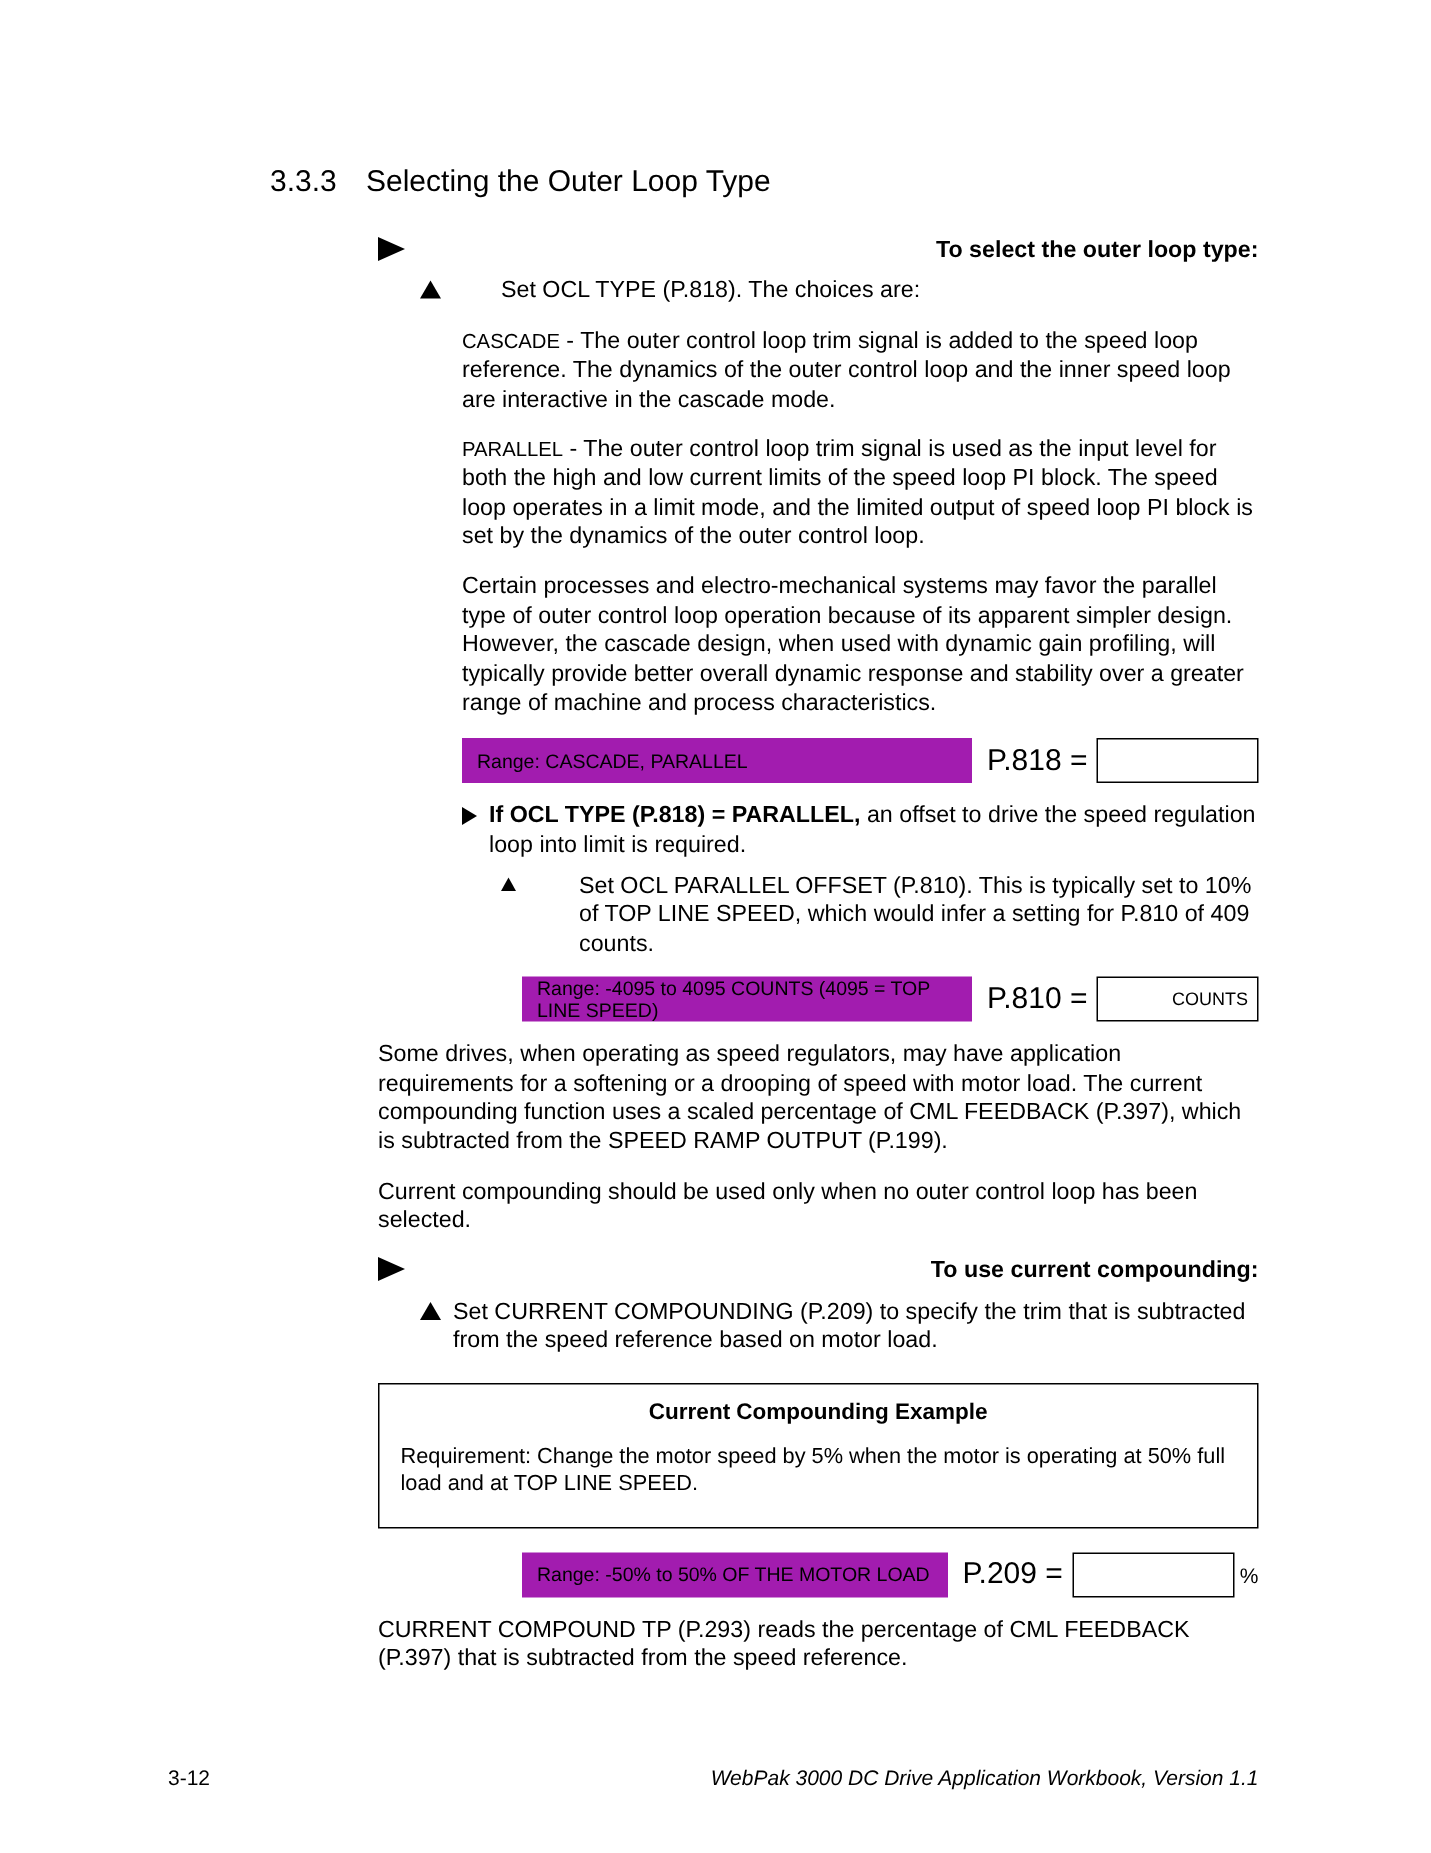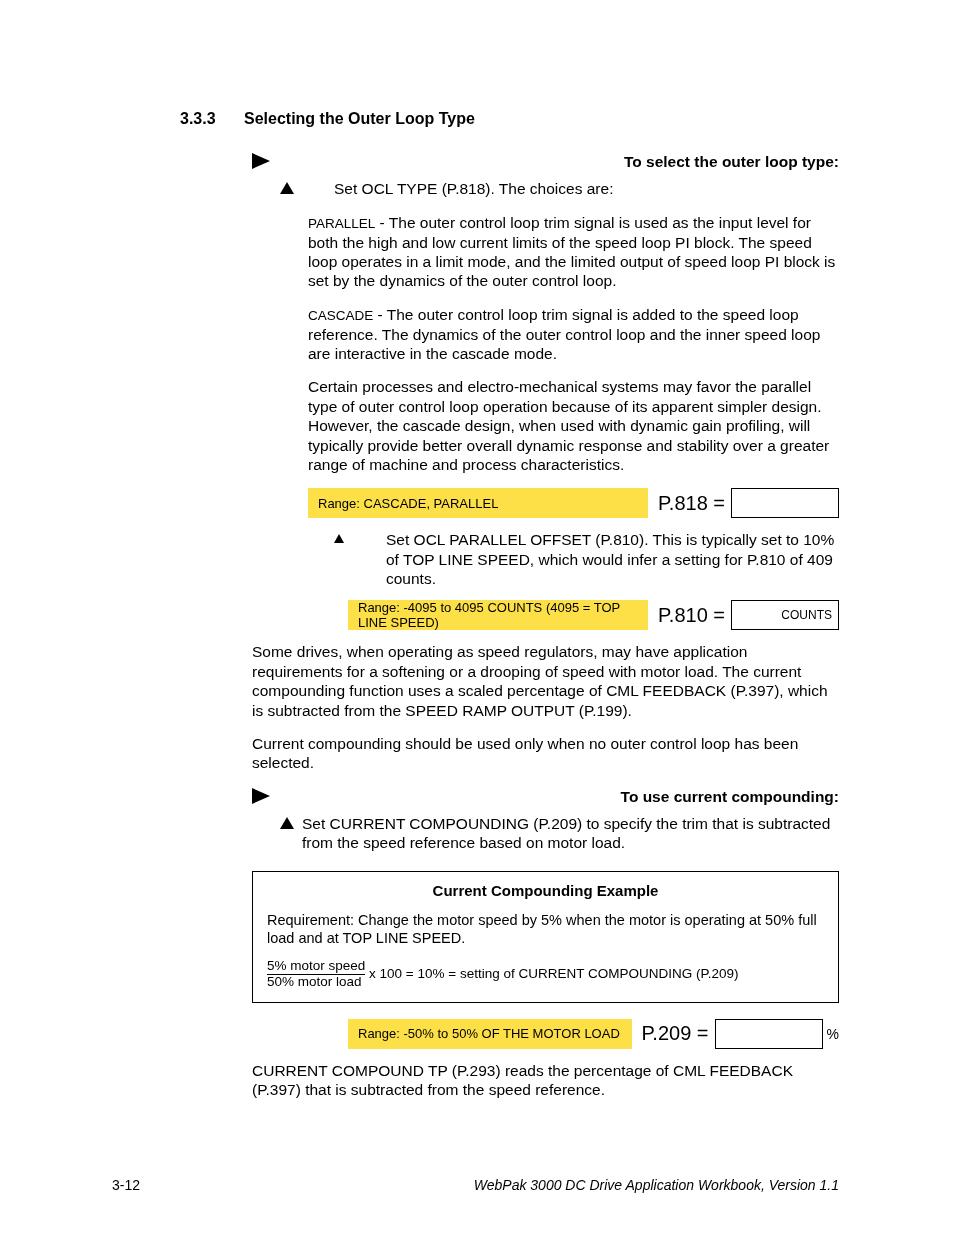--- a/index.html
+++ b/index.html
@@ -13,22 +13,22 @@
     color: #000;
   }
   .page {
     position: relative;
     width: 954px;
     height: 1235px;
     box-sizing: border-box;
     padding: 110px 115px 0 112px;
   }
   .h3 {
-    font-size: 16px;
-    font-weight: bold;
+    font-size: 20px;
+    font-weight: normal;
     margin-bottom: 24px;
   }
   .h3 .num { display: inline-block; width: 64px; }
   .indent-1 { margin-left: 140px; justify-content: space-between; }
   .indent-2 { margin-left: 196px; }
   .indent-3 { margin-left: 236px; }
   .row-arrow { display: flex; align-items: flex-start; margin-bottom: 8px; }
   .arrow-big {
     width: 0; height: 0;
     border-top: 8px solid transparent;
@@ -69,21 +69,21 @@
   .para { font-size: 15.5px; line-height: 1.25; margin-bottom: 14px; }
   .para-s { font-size: 15.5px; line-height: 1.25; }
   .scc { font-size: 13.5px; }
   .param-row {
     display: flex;
     align-items: stretch;
     margin-bottom: 12px;
     height: 30px;
   }
   .param-range {
-    background: #fde047;
+    background: #a21caf;
     flex: 1;
     font-size: 13px;
     display: flex;
     align-items: center;
     padding-left: 10px;
   }
   .param-label {
     font-size: 20px;
     display: flex;
     align-items: center;
@@ -138,35 +138,41 @@
     <span class="arrow-big"></span>
     <div class="bold para-s">To select the outer loop type:</div>
   </div>
 
   <div class="row-arrow" style="margin-left:168px; margin-bottom:14px;gap:32px;">
     <span class="tri-up"></span>
     <div class="para-s">Set OCL TYPE (P.818). The choices are:</div>
   </div>
 
   <div class="para indent-2">
+    <span class="scc">CASCADE</span><span> - The outer control loop trim signal is added to the speed loop reference. The dynamics of the outer control loop and the inner speed loop are interactive in the cascade mode.</span>
+  </div>
+
+  <div class="para indent-2">
     <span class="scc">PARALLEL</span><span> - The outer control loop trim signal is used as the input level for both the high and low current limits of the speed loop PI block. The speed loop operates in a limit mode, and the limited output of speed loop PI block is set by the dynamics of the outer control loop.</span>
-  </div>
-
-  <div class="para indent-2">
-    <span class="scc">CASCADE</span><span> - The outer control loop trim signal is added to the speed loop reference. The dynamics of the outer control loop and the inner speed loop are interactive in the cascade mode.</span>
   </div>
 
   <div class="para indent-2">Certain processes and electro-mechanical systems may favor the parallel type of outer control loop operation because of its apparent simpler design. However, the cascade design, when used with dynamic gain profiling, will typically provide better overall dynamic response and stability over a greater range of machine and process characteristics.</div>
 
   <div class="param-row indent-2">
     <div class="param-range">Range: CASCADE, PARALLEL</div>
     <div class="param-label">P.818 =</div>
     <div class="param-box"></div>
   </div>
 
+  <div class="row-arrow indent-2" style="margin-top:8px;">
+    <span class="arrow-small"></span>
+    <div class="para-s">
+      <span class="bold">If OCL TYPE (P.818) = PARALLEL,</span><span> an offset to drive the speed regulation loop into limit is required.</span>
+    </div>
+  </div>
 
   <div class="row-arrow" style="margin-left:222px; margin-top:6px; margin-bottom:12px;gap:36px;">
     <span class="tri-up-small"></span>
     <div class="para-s" style="max-width:490px;">Set OCL PARALLEL OFFSET (P.810). This is typically set to 10% of TOP LINE SPEED, which would infer a setting for P.810 of 409 counts.</div>
   </div>
 
   <div class="param-row indent-3">
     <div class="param-range">Range: -4095 to 4095 COUNTS (4095 = TOP LINE SPEED)</div>
     <div class="param-label">P.810 =</div>
     <div class="param-box">COUNTS</div>
@@ -182,26 +188,20 @@
   </div>
 
   <div class="row-arrow" style="margin-left:168px; margin-bottom:18px;">
     <span class="tri-up"></span>
     <div class="para-s" style="max-width:540px;">Set CURRENT COMPOUNDING (P.209) to specify the trim that is subtracted from the speed reference based on motor load.</div>
   </div>
 
   <div class="example-box">
     <div class="example-title">Current Compounding Example</div>
     <div class="example-body">Requirement: Change the motor speed by 5% when the motor is operating at 50% full load and at TOP LINE SPEED.</div>
-    <div class="example-body" style="margin-bottom:4px;">
-      <span class="frac">
-        <span class="top">5% motor speed</span>
-        <span class="bot">50% motor load</span>
-      </span><span style="font-size:13.5px;"> x 100 = 10% = setting of CURRENT COMPOUNDING (P.209)</span>
-    </div>
   </div>
 
   <div class="param-row indent-3">
     <div class="param-range">Range: -50% to 50% OF THE MOTOR LOAD</div>
     <div class="param-label">P.209 =</div>
     <div class="param-box"></div>
     <div style="display:flex;align-items:center;padding-left:4px;font-size:14px;">%</div>
   </div>
 
   <div class="para indent-1" style="margin-top:12px;">CURRENT COMPOUND TP (P.293) reads the percentage of CML FEEDBACK (P.397) that is subtracted from the speed reference.</div>

